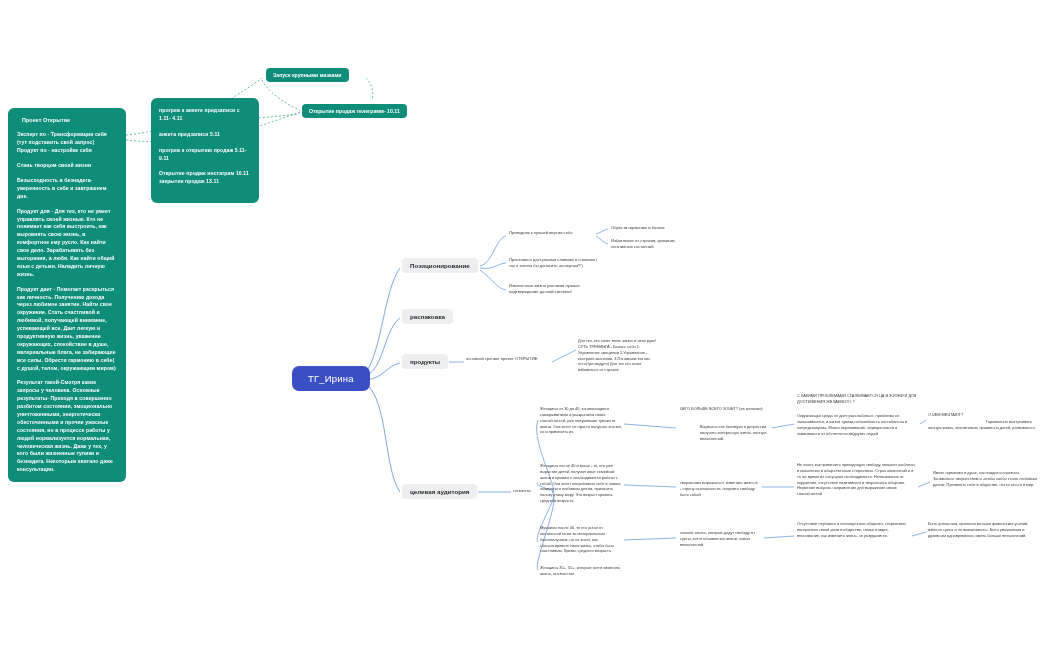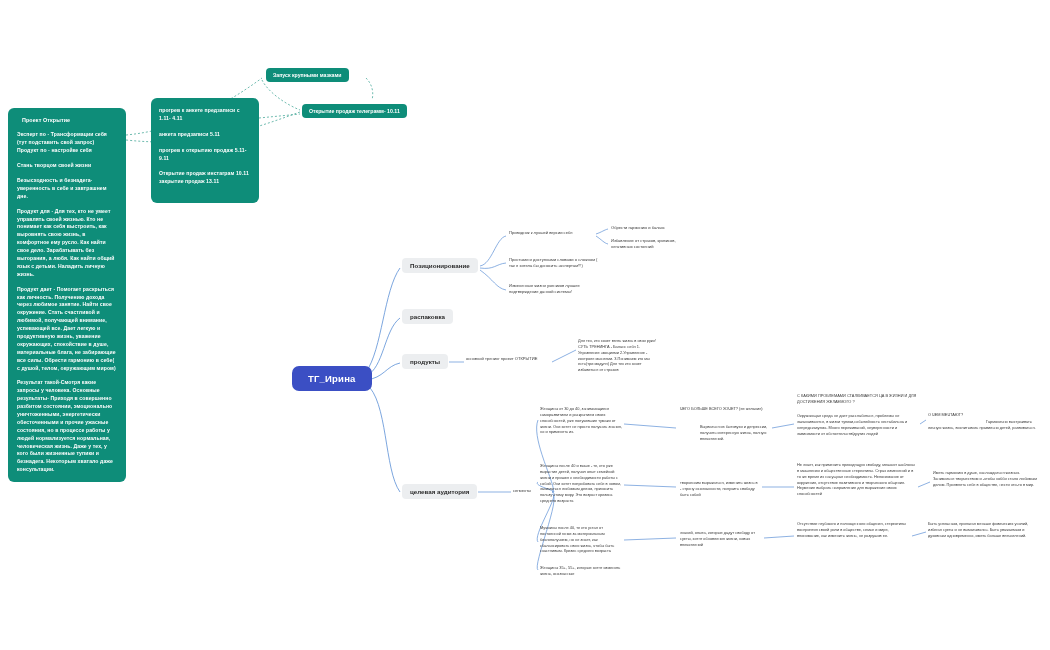--- a/index.html
+++ b/index.html
@@ -75,21 +75,21 @@
   #node-tg-open { left: 302px; top: 104px; }
 
   
   #node-root {
     left: 292px; top: 366px;
     background: #3b4fc4;
     color: #ffffff;
     border-radius: 7px;
     padding: 7px 16px;
     font-size: 9.5px;
-    font-weight: 700;
+    font-weight: 400;
     letter-spacing: 0.2px;
   }
 
   
   .chip {
     background: #eceef0;
     color: #2b2b2b;
     border-radius: 4px;
     padding: 4px 8px;
     font-size: 6.2px;

